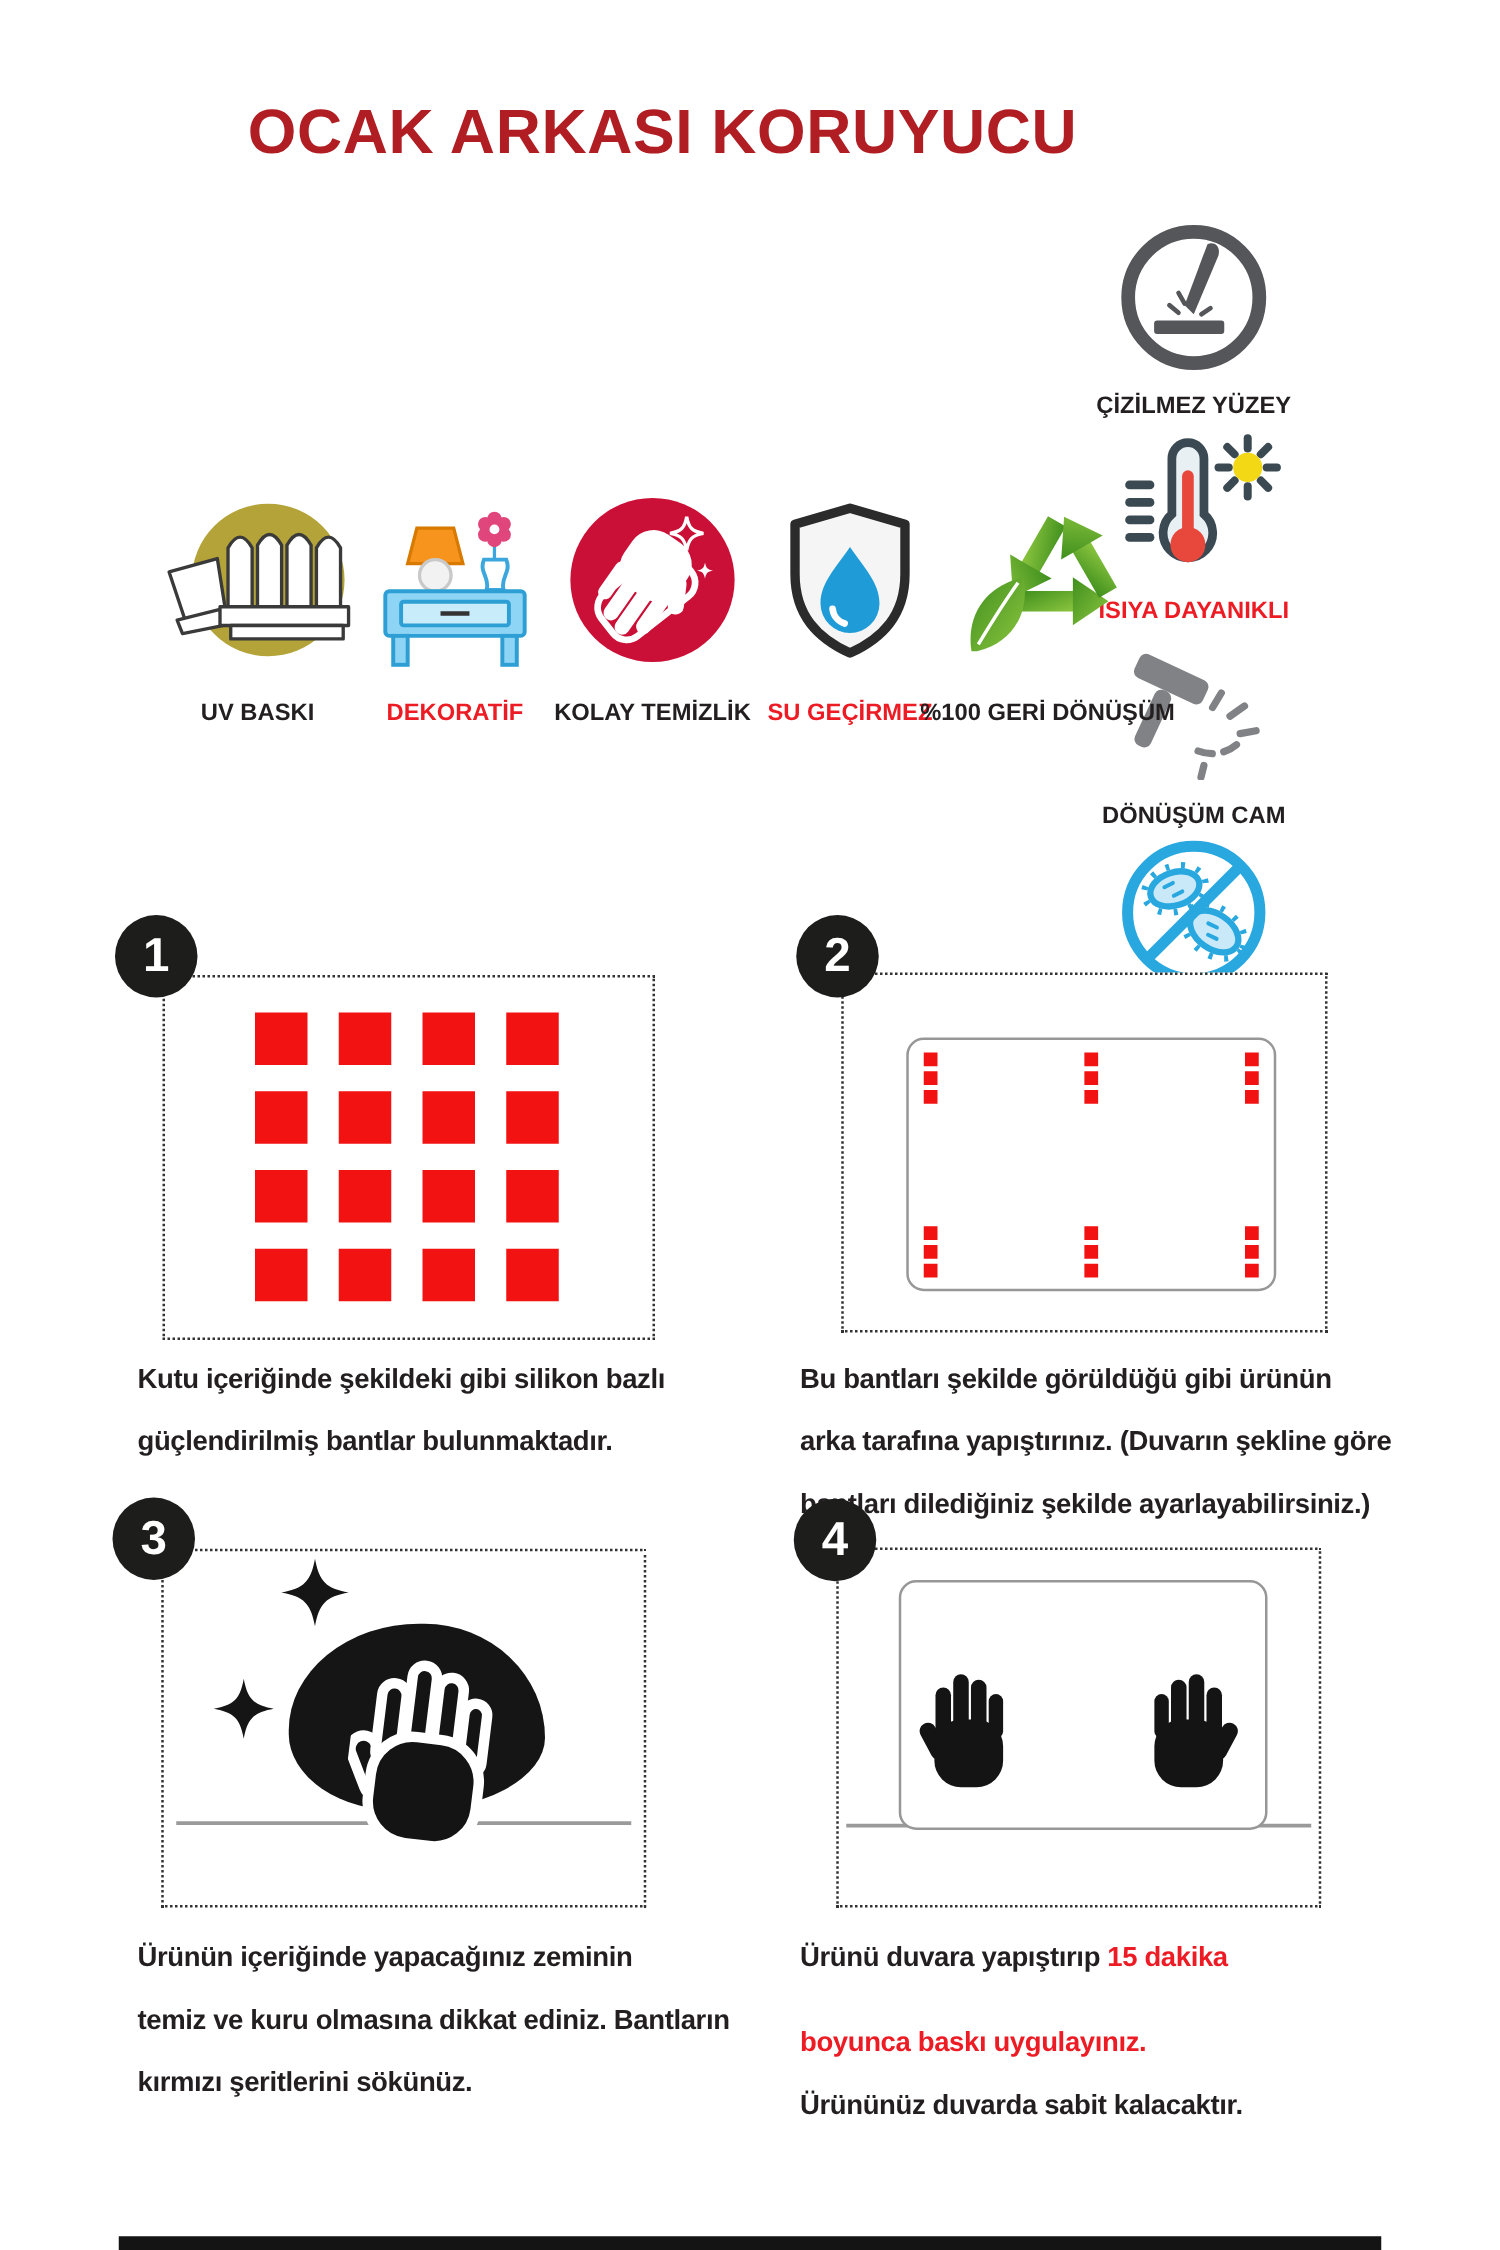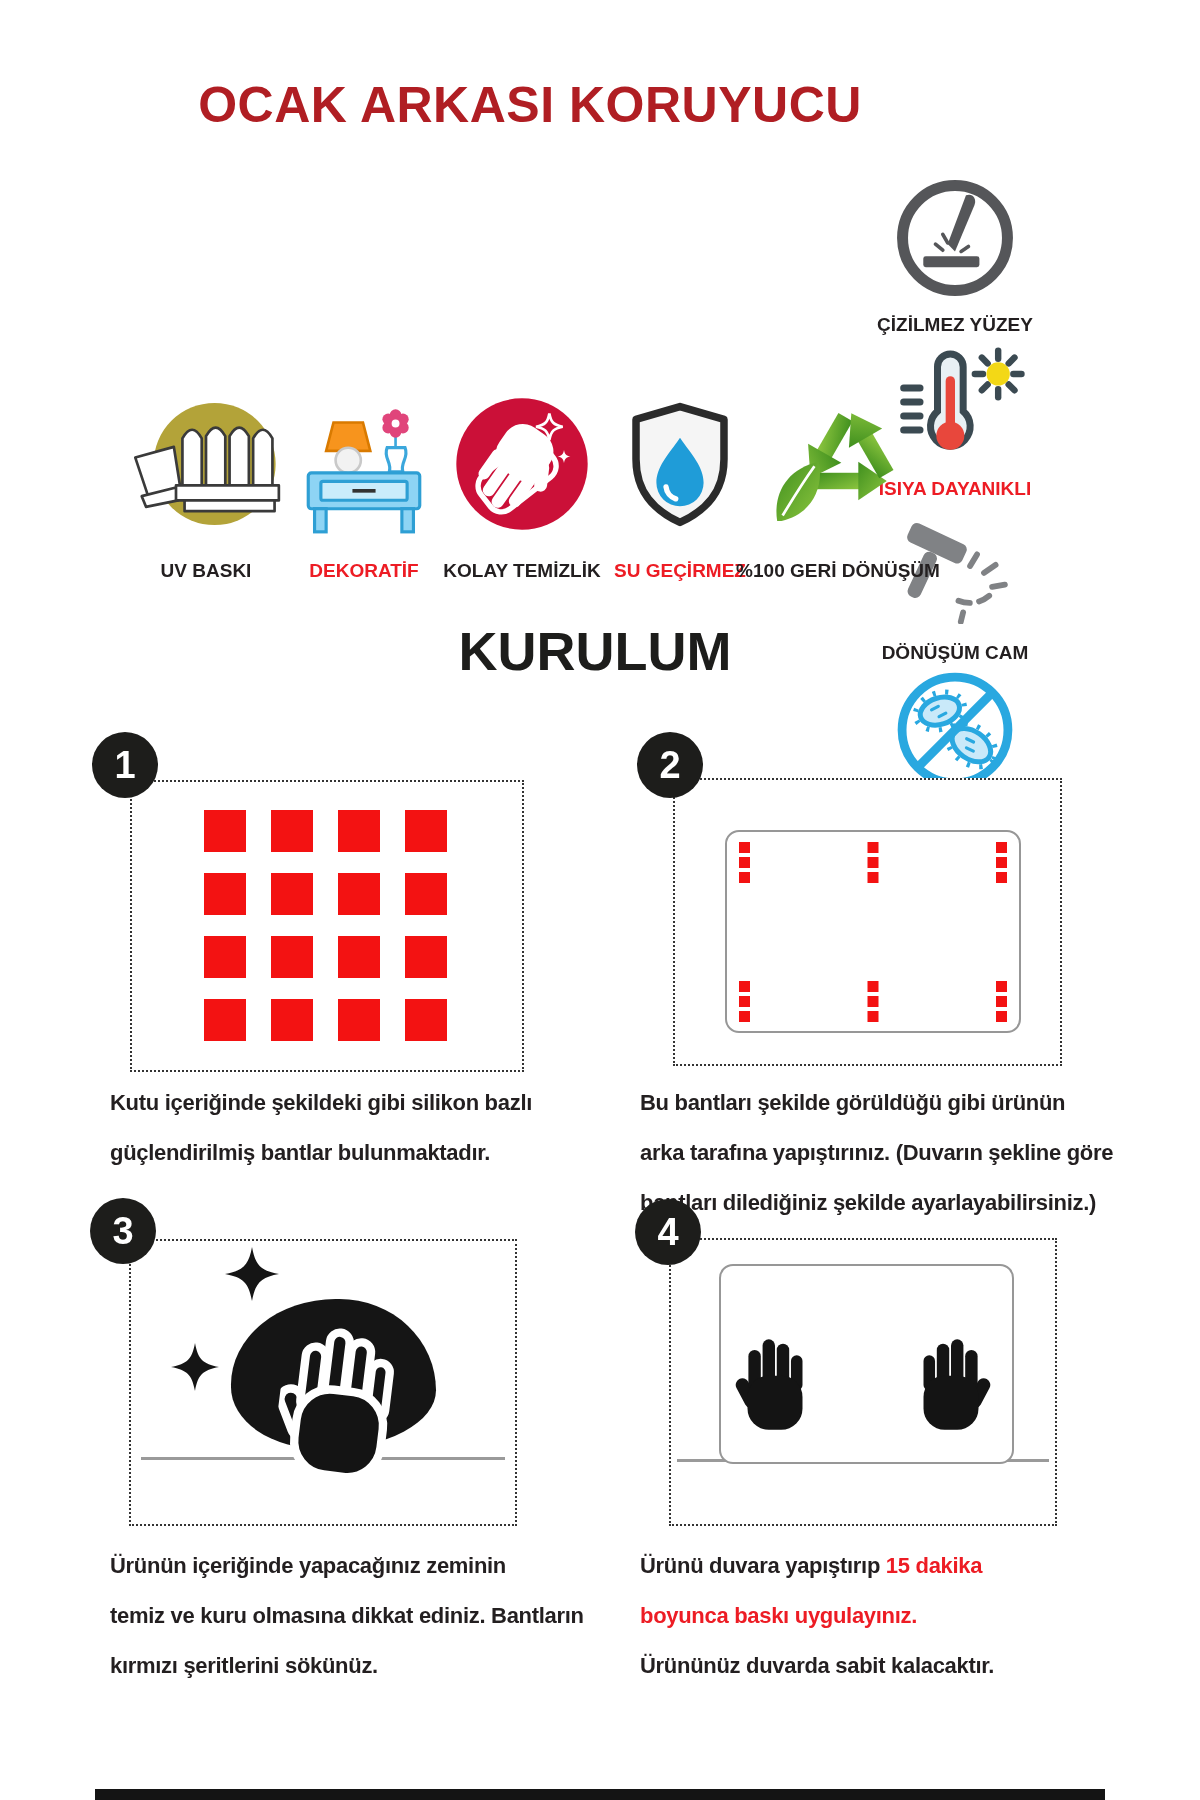--- a/index.html
+++ b/index.html
@@ -46,21 +46,21 @@
   .floor-line{position:absolute;height:3px;background:#9a9a9a;}
   .blob{position:absolute;background:#151515;
         border-radius:52% 48% 55% 45% / 58% 62% 40% 42%;}
   .s3-hand{position:absolute;left:148px;top:84px;width:126px;transform:rotate(7deg);}
   .sparkle{position:absolute;}
   .s4-hand{position:absolute;top:94px;width:80px;}
   .s4-hand.left{left:64px;} .s4-hand.right{right:64px;transform:scaleX(-1);}
 
   .caption{position:absolute;font-size:22px;font-weight:bold;line-height:50px;letter-spacing:-.3px;}
   .caption div{white-space:nowrap;}
-  .cap-red{color:#ed1c24;}
+  .cap-red{color:#ed1c24;margin-top:18px;}
 
   .footer-bar{position:absolute;left:95px;top:1789px;width:1010px;height:11px;background:#141414;}
 </style>
 </head>
 <body>
 
 <svg width="0" height="0" style="position:absolute" aria-hidden="true">
   <defs>
     <g id="hand-shape">
       <rect x="1" y="50" width="15" height="36" rx="7.5" transform="rotate(-28 8 58)"></rect>
@@ -256,21 +256,20 @@
               </g>
           </g>
           <path d="M12 112 C8 86 22 64 50 58 C55 84 42 106 16 112 Z" fill="url(#rg)"></path>
           <path d="M17 107 C26 92 36 76 46 62" stroke="#fff" stroke-width="2.5" fill="none"></path>
         </svg>
       </div>
       <div class="feat-label">%100 GERİ DÖNÜŞÜM</div>
     </div>
   </div>
 
-  <h2 class="section-title">KURULUM</h2>
 
   <div class="badge" style="left:92px;top:732px;">
     <span>1</span>
   </div>
   <div class="dashed-box" style="left:130px;top:780px;width:390px;height:288px;">
     <div class="tape-grid">
       <span></span>
         <span></span>
         <span></span>
         <span></span>

